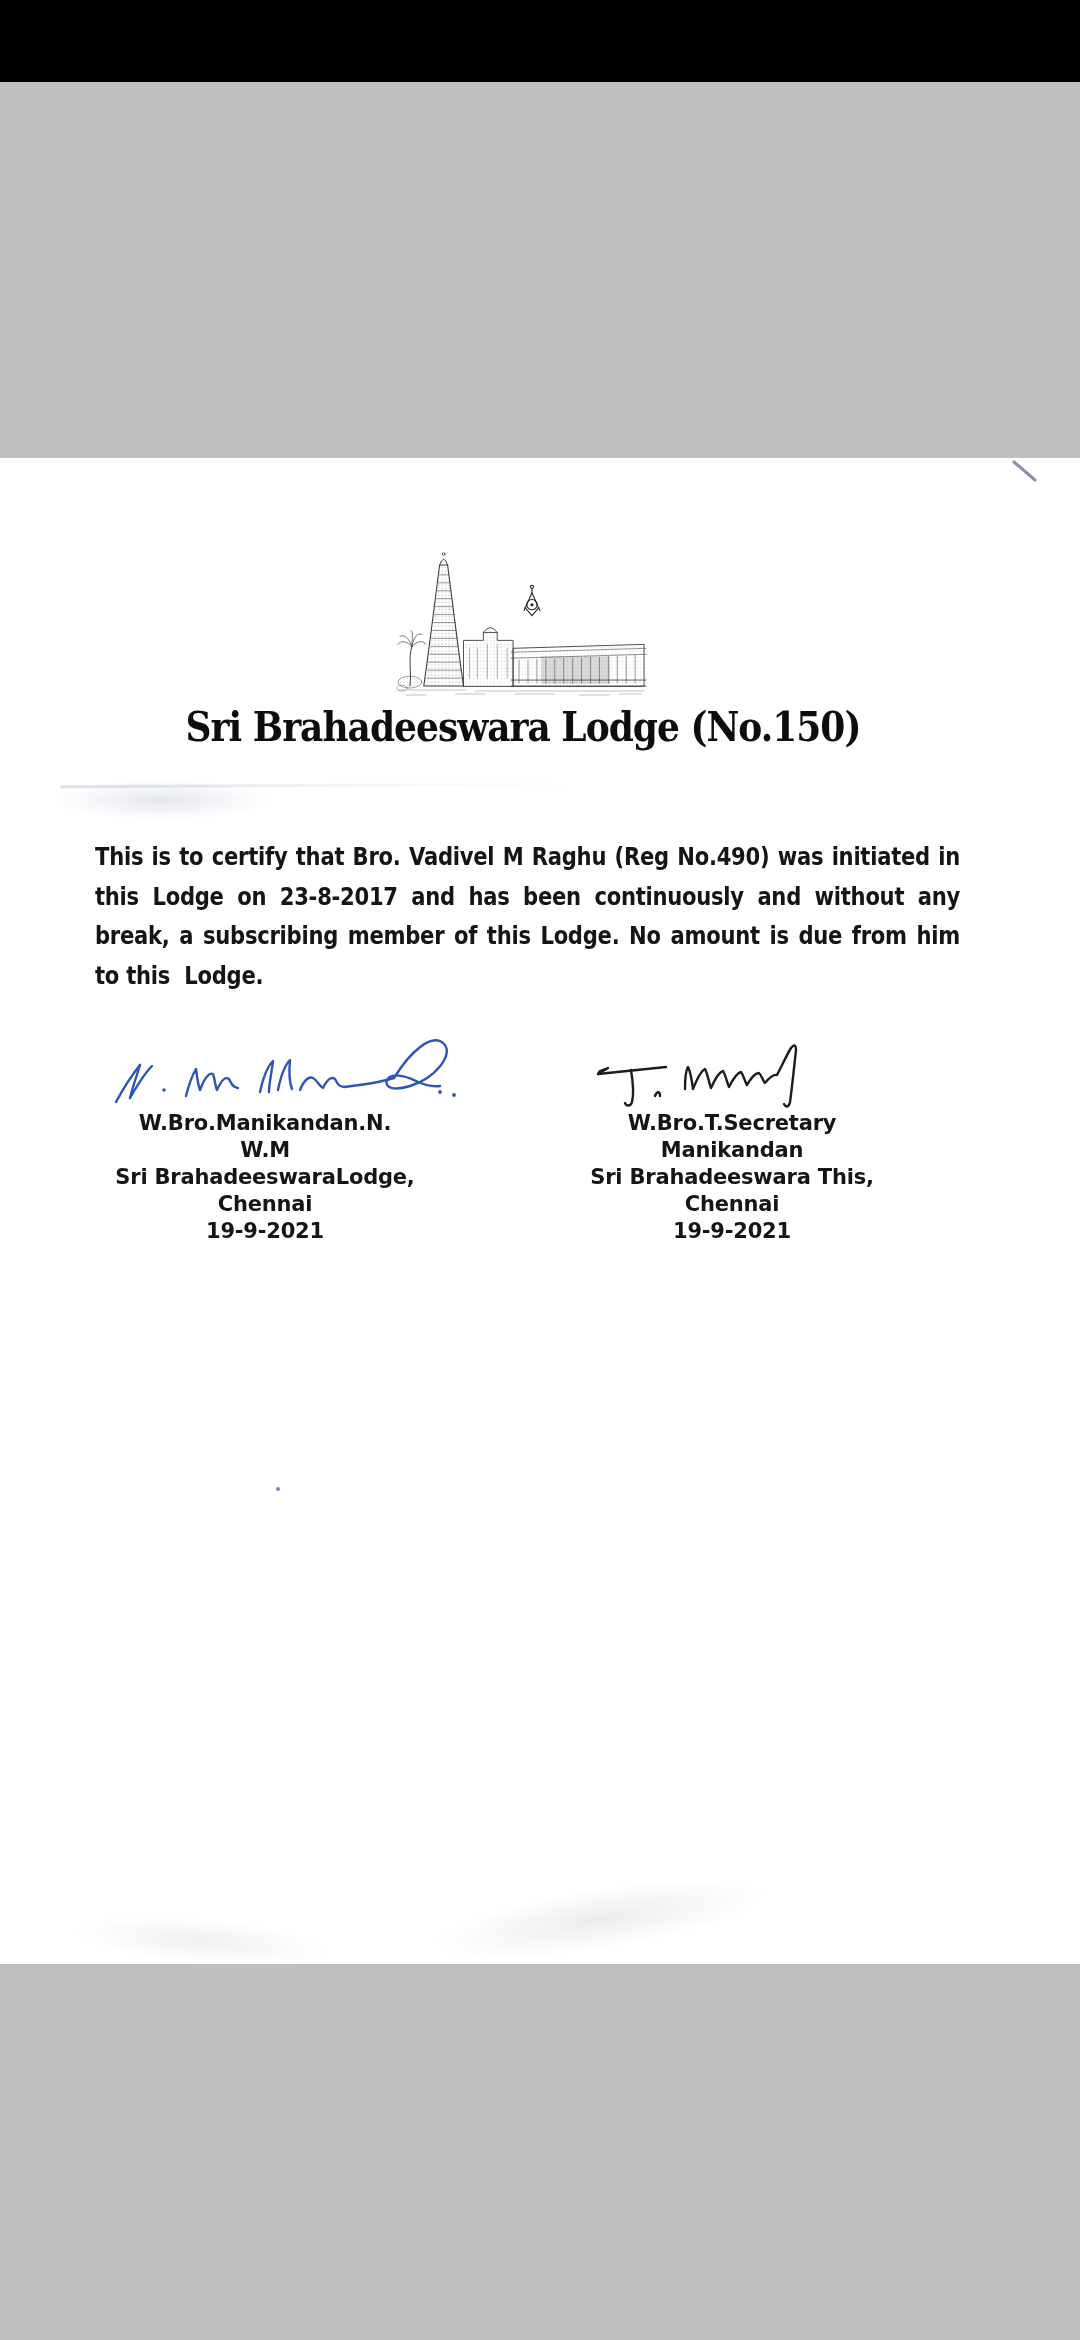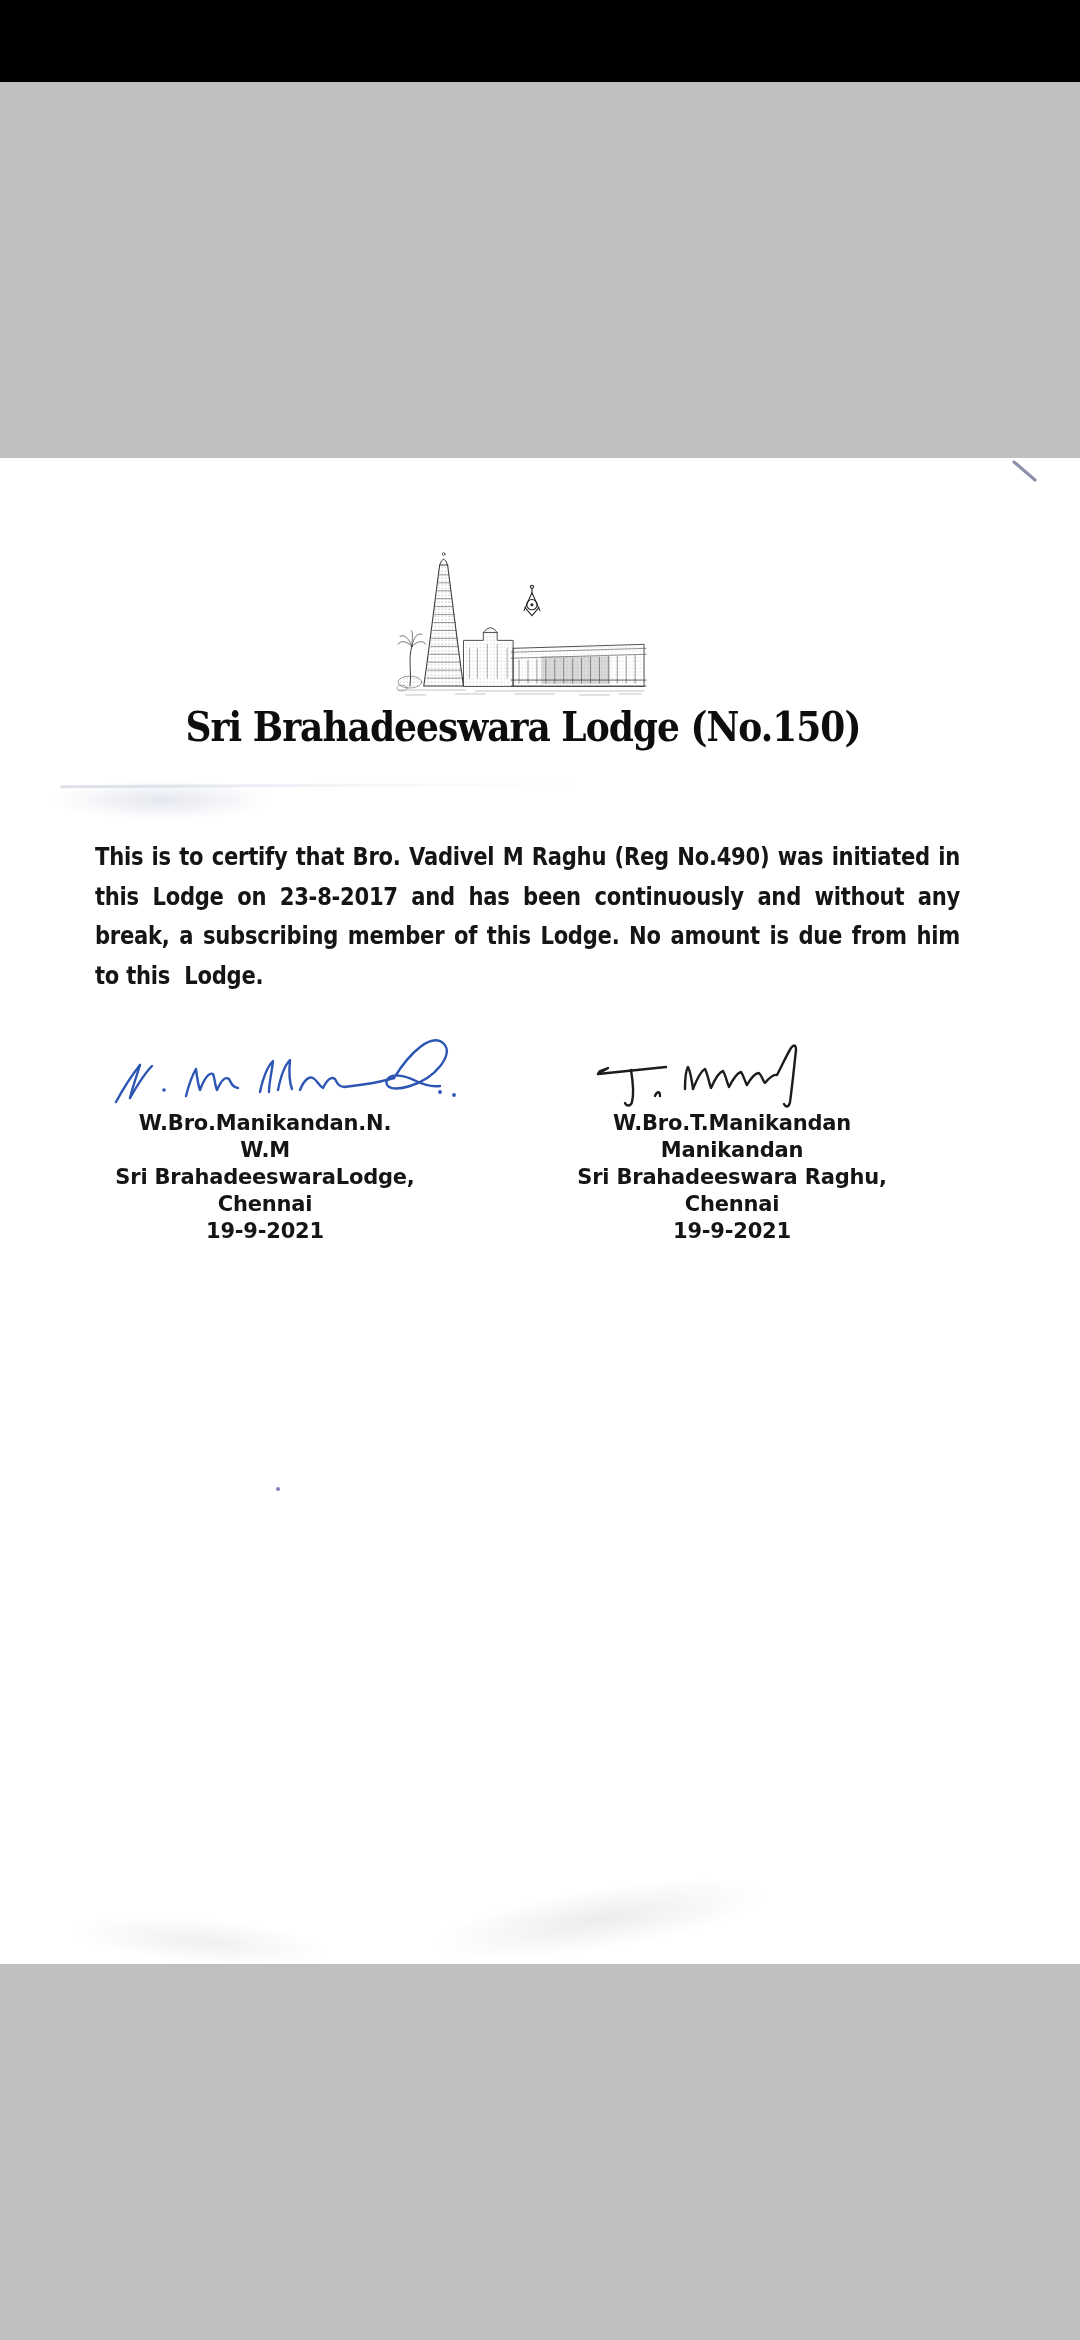--- a/index.html
+++ b/index.html
@@ -147,21 +147,21 @@
 
     <div class="sig-block left-block">
       <div>W.Bro.Manikandan.N.</div>
       <div>W.M</div>
       <div>Sri BrahadeeswaraLodge,</div>
       <div>Chennai</div>
       <div>19-9-2021</div>
     </div>
 
     <div class="sig-block right-block">
-      <div>W.Bro.T.Manikandan</div>
+      <div>W.Bro.T.Secretary</div>
       <div>Manikandan</div>
-      <div>Sri Brahadeeswara Raghu,</div>
+      <div>Sri Brahadeeswara This,</div>
       <div>Chennai</div>
       <div>19-9-2021</div>
     </div>
 
   </div>
 </div>
 
 </body></html>

